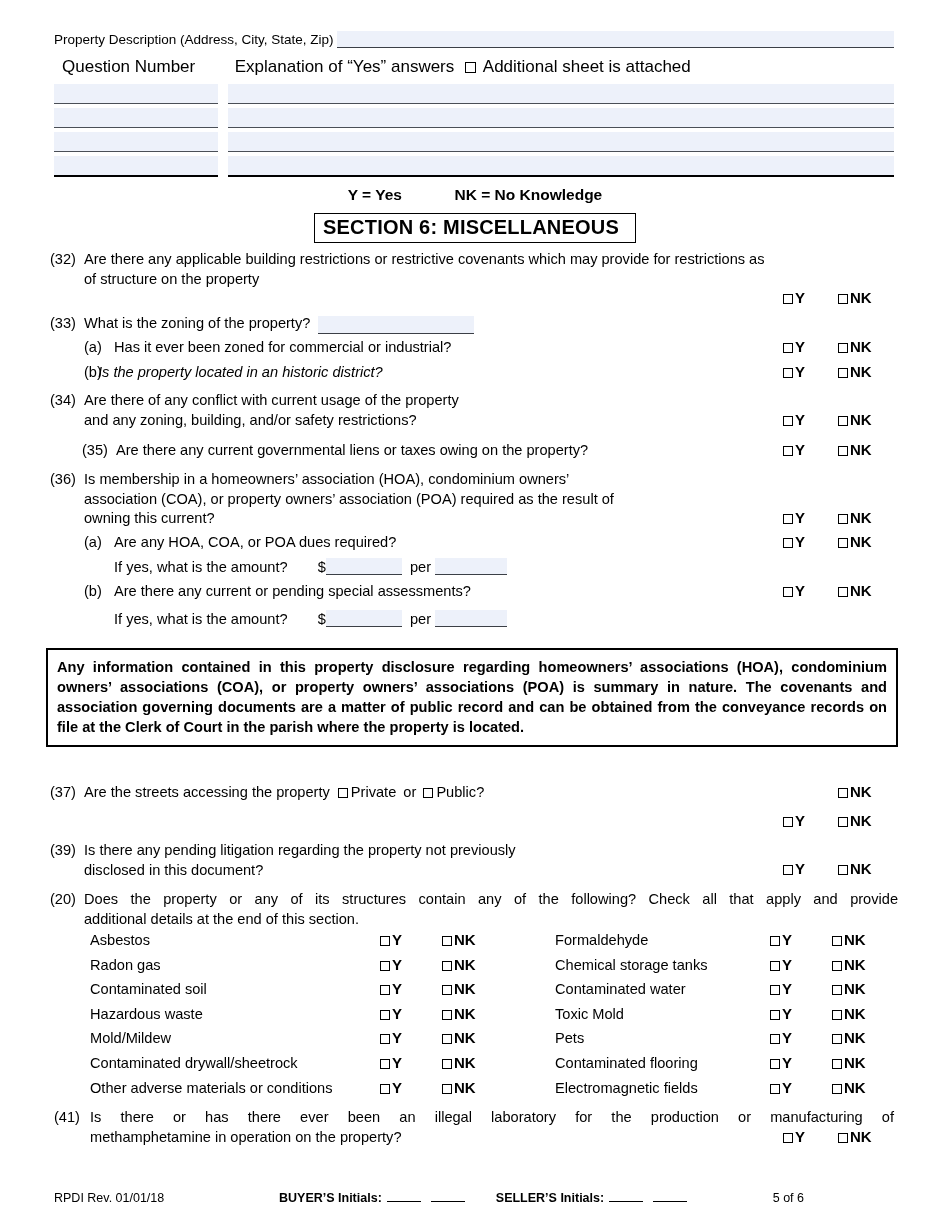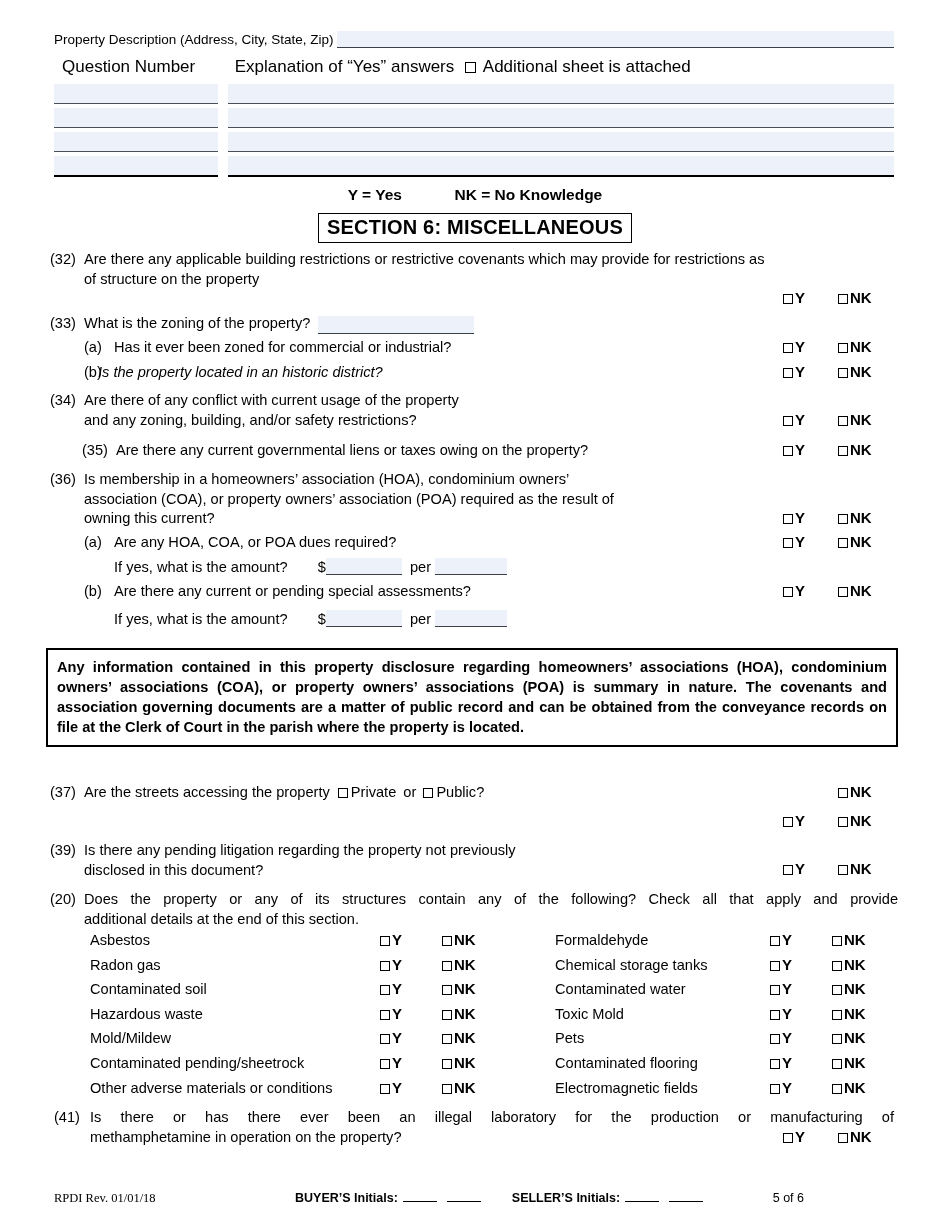--- a/index.html
+++ b/index.html
@@ -82,21 +82,21 @@
 
   .sectitle{
     position:absolute;left:0;top:213px;width:950px;
     text-align:center;
   }
   .sectitle span{
     display:inline-block;
     border:1.6px solid #000;
     font-weight:bold;
     font-size:20px;
-    padding:2px 8px 3px 8px;
+    padding:2px 16px 3px 8px;
     letter-spacing:0.2px;
     text-align:center;
   }
 
   
   .q{
     position:absolute;
     font-size:14.6px;
     line-height:19.5px;
   }
@@ -137,22 +137,22 @@
   .chk-right{width:215px;font-size:14.6px;}
   .chk-ra{width:130px;display:flex;}
   .chk-la .y,.chk-ra .y{width:62px;}
 
   
   .footer{
     position:absolute;left:54px;top:1191px;width:845px;
     font-size:12.5px;
     display:flex;align-items:baseline;
   }
-  .footer .rev{width:225px;font-family:Liberation Serif, serif;}
-  .footer .bi{font-weight:bold;margin-left:16px;}
+  .footer .rev{width:225px;}
+  .footer .bi{font-weight:bold;}
   .footer .si{font-weight:bold;margin-left:26px;}
   .blank{display:inline-block;width:34px;border-bottom:1.4px solid #000;margin:0 5px;}
   .footer .pg{position:absolute;right:95px;top:0;}
 </style>
 </head>
 <body>
 
 <div class="page">
 
   <div class="propdesc">
@@ -448,21 +448,21 @@
         <span class="ynk"><span class="cb"></span><span>NK</span></span>
       </div>
       <div class="chk-right">Pets</div>
       <div class="chk-ra">
         <span class="ynk y"><span class="cb"></span><span>Y</span></span>
         <span class="ynk"><span class="cb"></span><span>NK</span></span>
       </div>
     </div>
 
     <div class="chk-row">
-      <div class="chk-left">Contaminated pending/sheetrock</div>
+      <div class="chk-left">Contaminated drywall/sheetrock</div>
       <div class="chk-la">
         <span class="ynk y"><span class="cb"></span><span>Y</span></span>
         <span class="ynk"><span class="cb"></span><span>NK</span></span>
       </div>
       <div class="chk-right">Contaminated flooring</div>
       <div class="chk-ra">
         <span class="ynk y"><span class="cb"></span><span>Y</span></span>
         <span class="ynk"><span class="cb"></span><span>NK</span></span>
       </div>
     </div>

